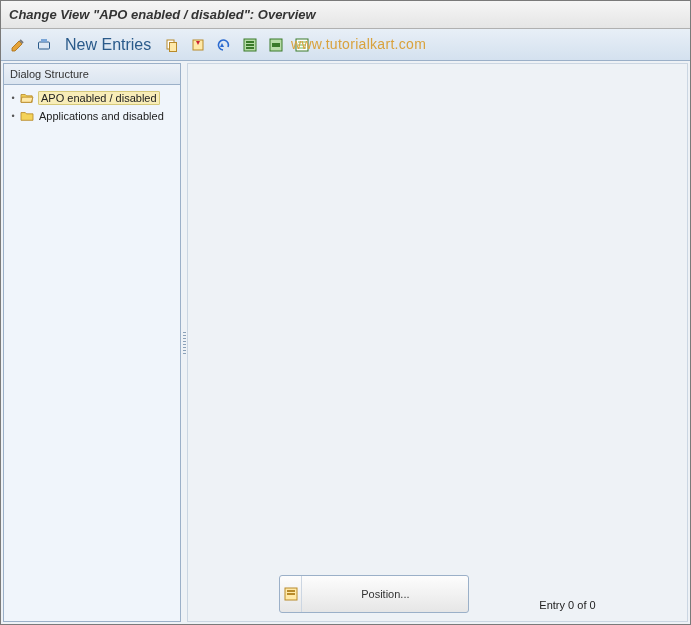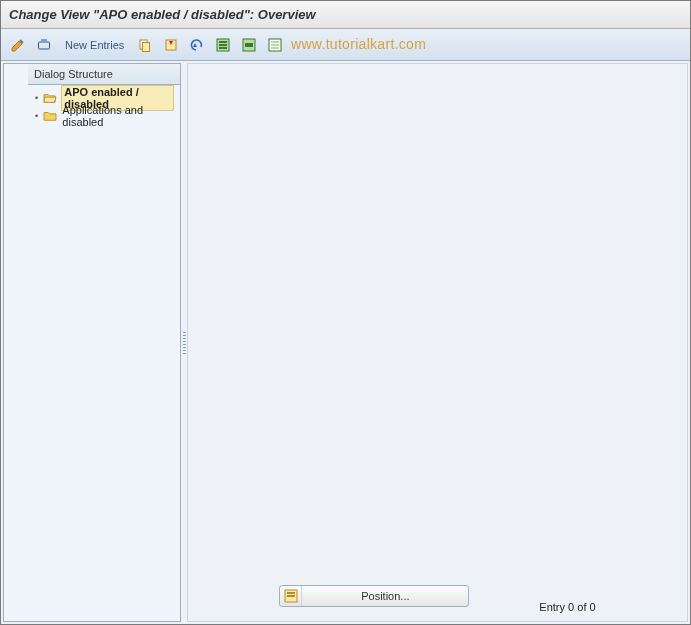--- a/index.html
+++ b/index.html
@@ -35,21 +35,21 @@
       width: 22px;
       height: 22px;
       display: flex;
       align-items: center;
       justify-content: center;
       border-radius: 2px;
       cursor: pointer;
     }
 
     .tb-text {
-      font-size: 11px;
+      font-size: 16px;
       color: #2a5a8a;
       padding: 0 6px;
       cursor: pointer;
     }
 
     .watermark {
       position: absolute;
       left: 290px;
       top: 7px;
       font-size: 14px;
@@ -65,21 +65,20 @@
       background: #eef2f6;
     }
 
     .sidebar {
       width: 178px;
       background: #f0f5fb;
       border: 1px solid #9bb0c8;
       margin: 2px 0 2px 2px;
       display: flex;
       flex-direction: column;
-      padding-left: 24px;
     }
     .sidebar-header {
       font-size: 11px;
       color: #333;
       padding: 4px 6px;
       background: linear-gradient(#ecf1f7,#dbe5f0);
       border-bottom: 1px solid #9bb0c8;
     }
     .tree {
       padding: 4px 2px;
@@ -92,21 +91,20 @@
       gap: 4px;
       padding: 2px 4px;
       height: 18px;
       cursor: pointer;
     }
     .tree-item.selected .tree-label {
       background: #f8edb8;
       border: 1px solid #d6c97a;
       padding: 0 2px;
       border-radius: 1px;
-      font-weight: bold;
     }
     .tree-label { padding: 0 1px; }
     .bullet { color: #555; font-size: 9px; width: 6px; text-align: center; }
     .folder-icon svg { width: 14px; height: 12px; display:block; }
 
     .splitter {
       width: 6px;
       cursor: col-resize;
       display:flex;
       align-items:center;
@@ -133,21 +131,21 @@
       right: 0;
       display: flex;
       align-items: center;
       justify-content: center;
       gap: 70px;
       padding: 0 14px;
     }
 
     .position-btn {
       width: 190px;
-      height: 22px;
+      height: 38px;
       background: linear-gradient(#fdfdfd,#e6e6e6);
       border: 1px solid #9bb0c8;
       border-radius: 3px;
       display: flex;
       align-items: center;
       cursor: pointer;
       font-size: 11px;
       color: #333;
     }
     .position-btn .ic {

